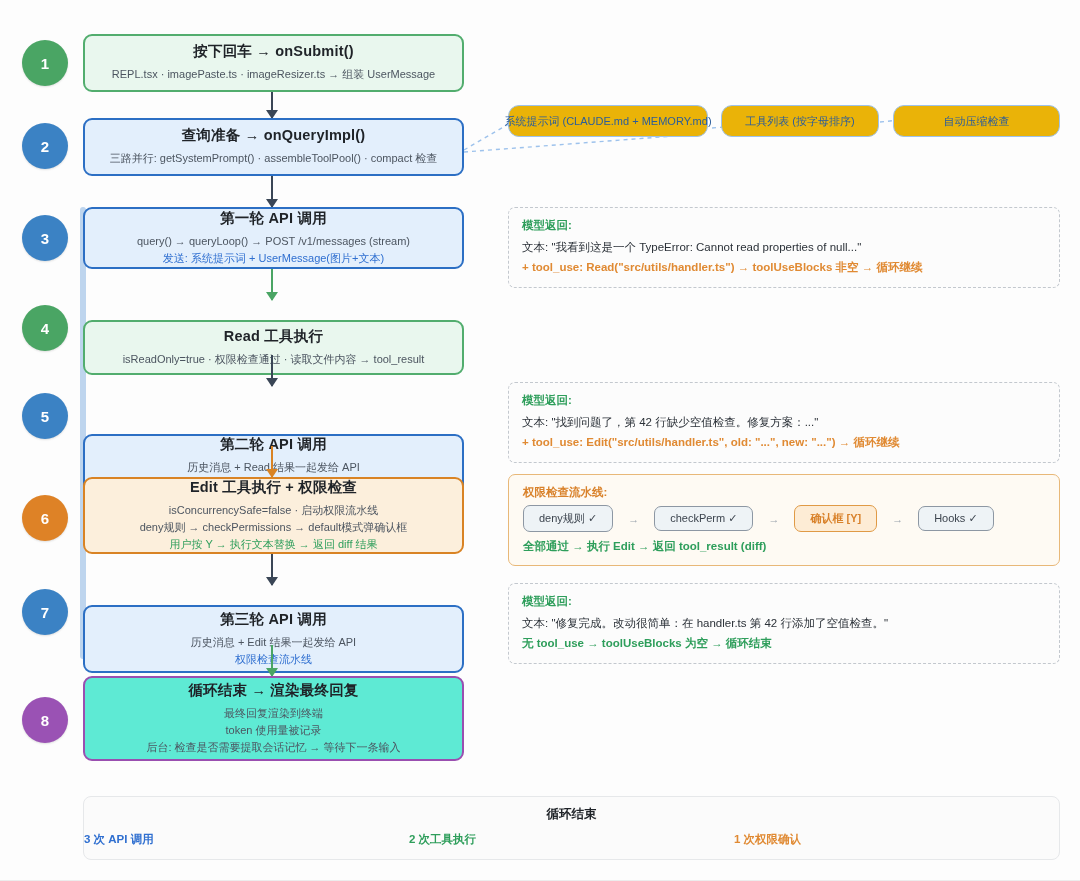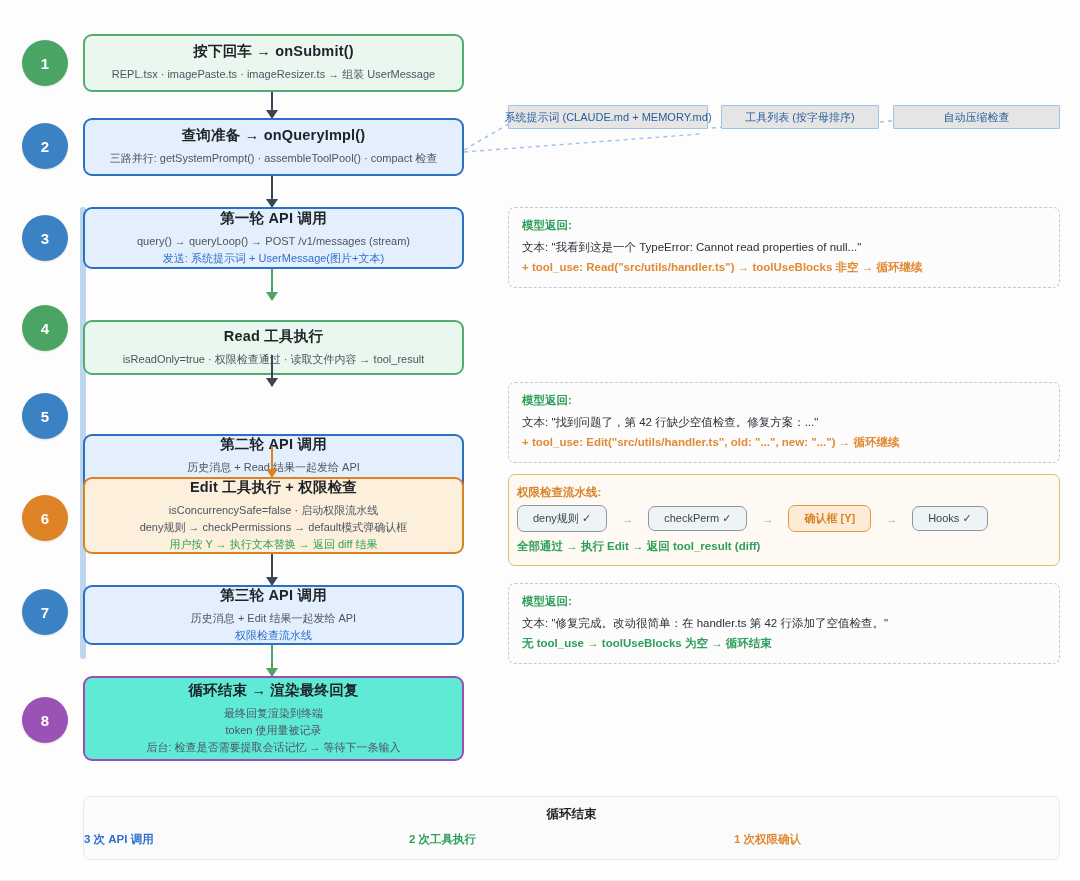--- a/index.html
+++ b/index.html
@@ -74,37 +74,37 @@
     left: 508px; width: 552px;
     border-radius: 7px;
     padding: 10px 13px;
   }
   .ann.dashed { border: 1px dashed #c3c8ce; background: #fcfcfc; }
   .ann .ann-head { font-size: 11.5px; font-weight: bold; color: #2e9e5b; margin-bottom: 5px; }
   .ann .ann-line { font-size: 11.5px; color: #2b3138; line-height: 1.7; }
   .ann .ann-line.orange { color: #e08a33; font-weight: bold; }
   .ann .ann-line.green  { color: #2e9e5b; font-weight: bold; }
 
-  .ann.perm { border: 1px solid #e8b878; background: #fefaf3; padding: 10px 8px 11px; }
+  .ann.perm { border: 1px solid #e8b878; background: #fefaf3; padding: 10px 14px 11px; }
   .ann.perm .ann-head { color: #d9822b; }
   .perm-row { display: flex; align-items: center; gap: 15px; margin: 4px 0 7px; }
   .chip {
     border-radius: 7px; border: 1px solid #8d97a3;
     background: #eef3f6; color: #3c444e;
     font-size: 11px; padding: 5px 15px; white-space: nowrap;
   }
   .chip.hl { border-color: #e09a45; background: #fdecd5; color: #d9822b; font-weight: bold; }
   .perm-arrow { color: #9aa3ad; font-size: 11px; }
   .perm-foot { font-size: 11.5px; color: #2e9e5b; font-weight: bold; }
 
   
   .fanbox {
     position: absolute;
-    background: #e5e5e5; border: 1px solid #9dc2ec;
-    border-radius: 1px; height: 24px;
+    background: #eab308; border: 1px solid #9dc2ec;
+    border-radius: 11px; height: 32px;
     display: flex; align-items: center; justify-content: center;
     font-size: 11px; color: #2b5d9b; white-space: nowrap;
   }
 
   
   .stats {
     position: absolute; left: 83px; top: 796px;
     width: 977px; height: 64px;
     background: #fbfbfb; border: 1px solid #e6e8ea; border-radius: 8px;
     padding-top: 9px;
@@ -256,21 +256,21 @@
   </div>
 
   <div class="arrow" style="top:554px; height:31px;">
     <div class="shaft" style="background:#3a4656;"></div>
     <div class="head" style="border-top-color:#3a4656;"></div>
   </div>
 
   <div class="stepnum" style="left:22px; top:589px; background:#3b82c4;">
     <span>7</span>
   </div>
-  <div class="node n-blue" style="top:585px; height:60px;">
+  <div class="node n-blue" style="top:605px; height:68px;">
     <div class="title">第三轮 API 调用</div>
     <div class="sub">历史消息 + Edit 结果一起发给 API</div>
     <div class="sub em-blue">权限检查流水线</div>
   </div>
 
   <div class="ann dashed" style="top:583px;">
     <div class="ann-head">模型返回:</div>
     <div class="ann-line">文本: "修复完成。改动很简单：在 handler.ts 第 42 行添加了空值检查。"</div>
     <div class="ann-line green">无 tool_use → toolUseBlocks 为空 → 循环结束</div>
   </div>

